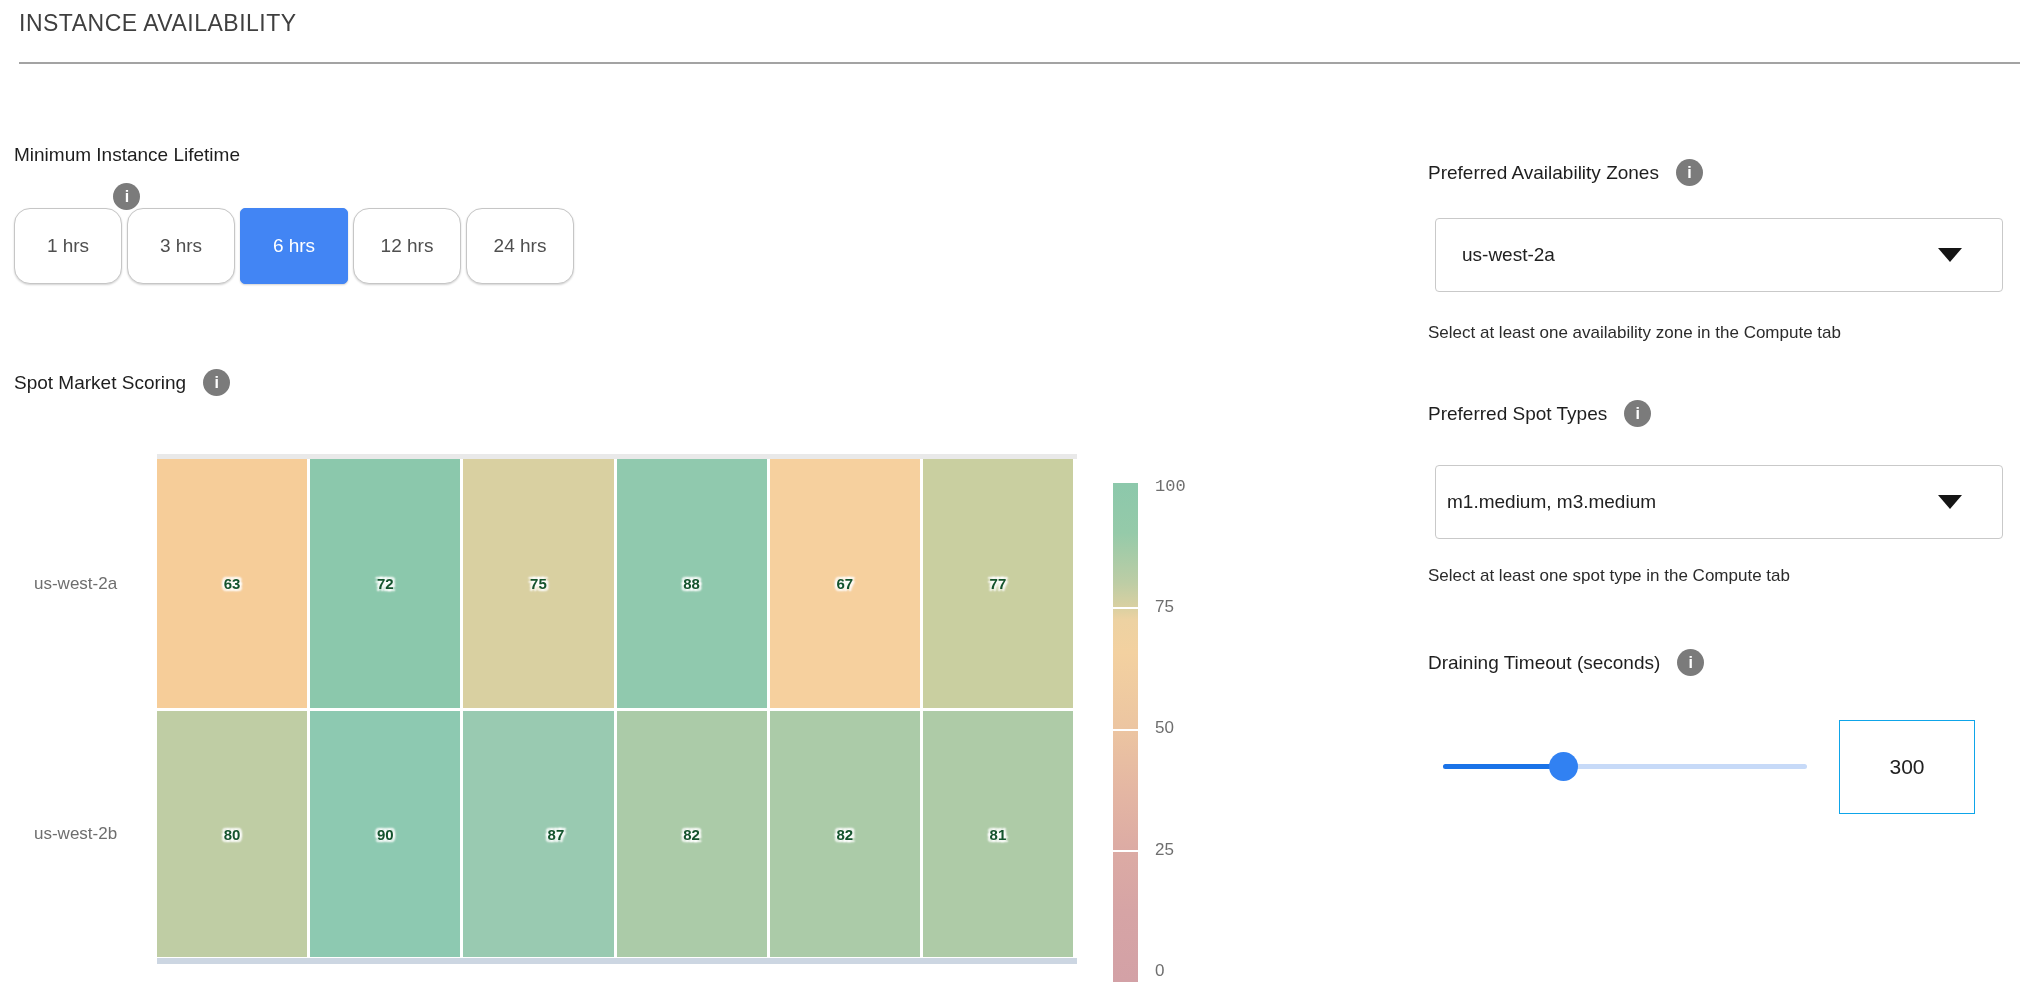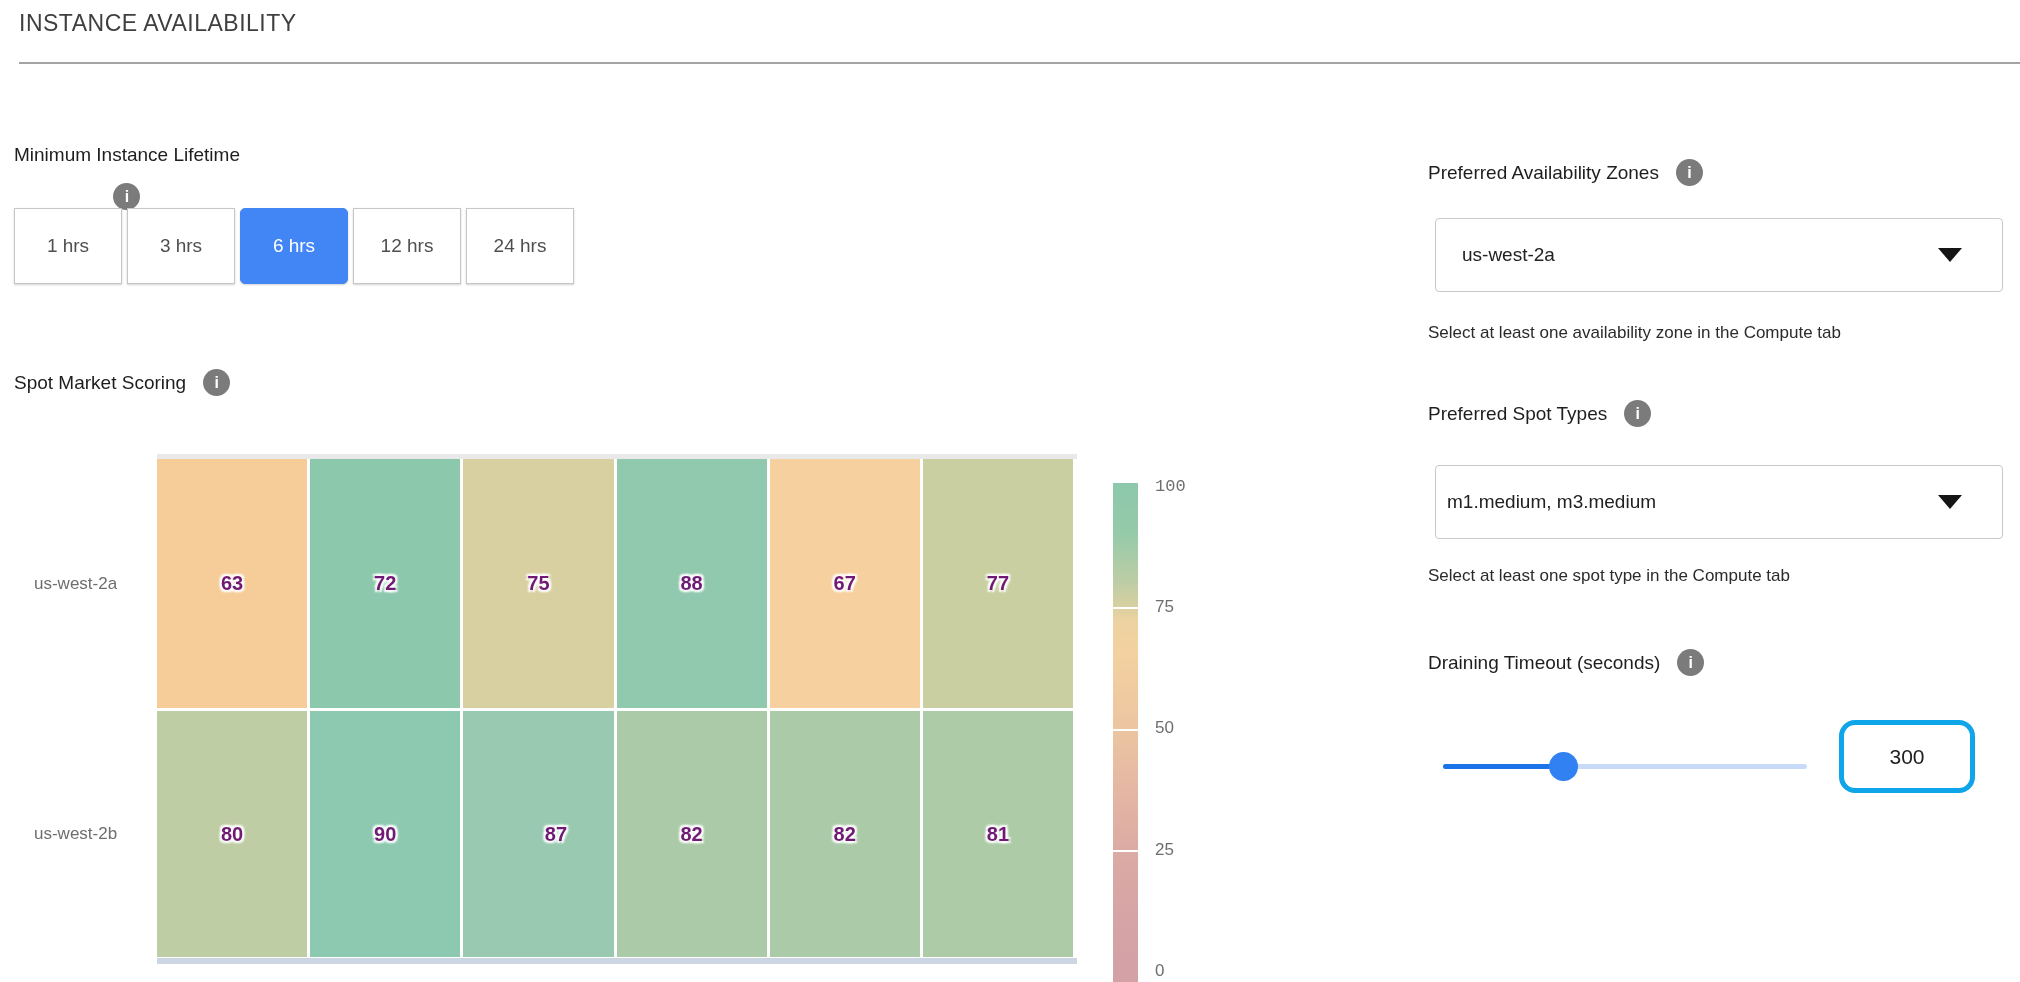--- a/index.html
+++ b/index.html
@@ -12,33 +12,33 @@
 
   .label-row { position:absolute; display:flex; align-items:center; gap:17px; }
   .field-label { font-size:19px; color:#1e1e1e; }
   .info-icon { width:27px; height:27px; border-radius:50%; background:var(--info-gray);
     color:#fff; font-size:16px; font-weight:bold; display:flex; align-items:center;
     justify-content:center; cursor:pointer; flex:0 0 auto; }
 
   
   .btn-group { position:absolute; left:14px; top:208px; display:flex; gap:5px; }
   .btn-group .btn { width:108px; height:76px; background:#fff; border:1px solid #c6c6c6;
-    border-radius:0; font-size:19px; color:#4f4f4f; display:flex; align-items:center;
+    border-radius:16px; font-size:19px; color:#4f4f4f; display:flex; align-items:center;
     justify-content:center; cursor:pointer; box-shadow:0 1px 2px rgba(0,0,0,0.18);
     font-family:inherit; }
   .btn-group .btn.selected { background:var(--accent); border-color:var(--accent);
     color:#fff; border-radius:5px; font-weight:500; }
 
   
   .hm-row-label { position:absolute; left:34px; width:120px; font-size:17px; color:#6e6e6e; }
   .hm-top-strip { position:absolute; left:157px; top:454px; width:920px; height:5px; }
   .hm-grid { position:absolute; left:157px; top:459px; width:916px; display:grid;
     grid-template-columns:repeat(6,1fr); grid-template-rows:249px 246px; gap:3px; }
-  .hm-cell { display:flex; align-items:center; justify-content:center; font-size:20px;
-    font-weight:700; color:#701a75;
+  .hm-cell { display:flex; align-items:center; justify-content:center; font-size:15px;
+    font-weight:700; color:#14532d;
     text-shadow:-2px -2px 2px #fff, 2px -2px 2px #fff, -2px 2px 2px #fff, 2px 2px 2px #fff, 0 0 4px #fff;text-align:center; }
   .hm-bottom-strip { position:absolute; left:157px; top:958px; width:920px; height:6px; }
 
   
   .colorbar { position:absolute; left:1113px; top:483px; width:25px; height:499px; }
   .cb-line { position:absolute; left:0; width:100%; height:2px; background:#fff; }
   .cb-tick { position:absolute; left:1155px; width:60px; font-size:17px; color:#6e6e6e;
     transform:translateY(-50%); }
 
   
@@ -51,22 +51,22 @@
   .caption { position:absolute; left:1428px; font-size:17px; color:#2b2b2b; }
 
   .slider { position:absolute; left:1443px; top:751px; width:364px; height:30px; cursor:pointer; }
   .slider .track { position:absolute; left:0; top:13px; width:100%; height:5px;
     background:var(--slider-track); border-radius:3px; }
   .slider .fill { position:absolute; left:0; top:13px; height:5px;
     background:var(--slider-fill); border-radius:3px; }
   .slider .thumb { position:absolute; top:1px; width:29px; height:29px; border-radius:50%;
     background:var(--slider-thumb); cursor:grab; }
 
-  .num-input { position:absolute; left:1839px; top:720px; width:136px; height:73px;
-    border:5px solid #0ea5e9; border-radius:16px; font-size:21px; color:#212121;
+  .num-input { position:absolute; left:1839px; top:720px; width:136px; height:94px;
+    border:1px solid #0ea5e9; border-radius:0; font-size:21px; color:#212121;
     text-align:center; font-family:inherit; background:#fff; }
 </style>
 </head>
 <body>
 
 <div class="page">
 
   <div class="section-title">INSTANCE AVAILABILITY</div>
   <div class="top-divider"></div>
 

